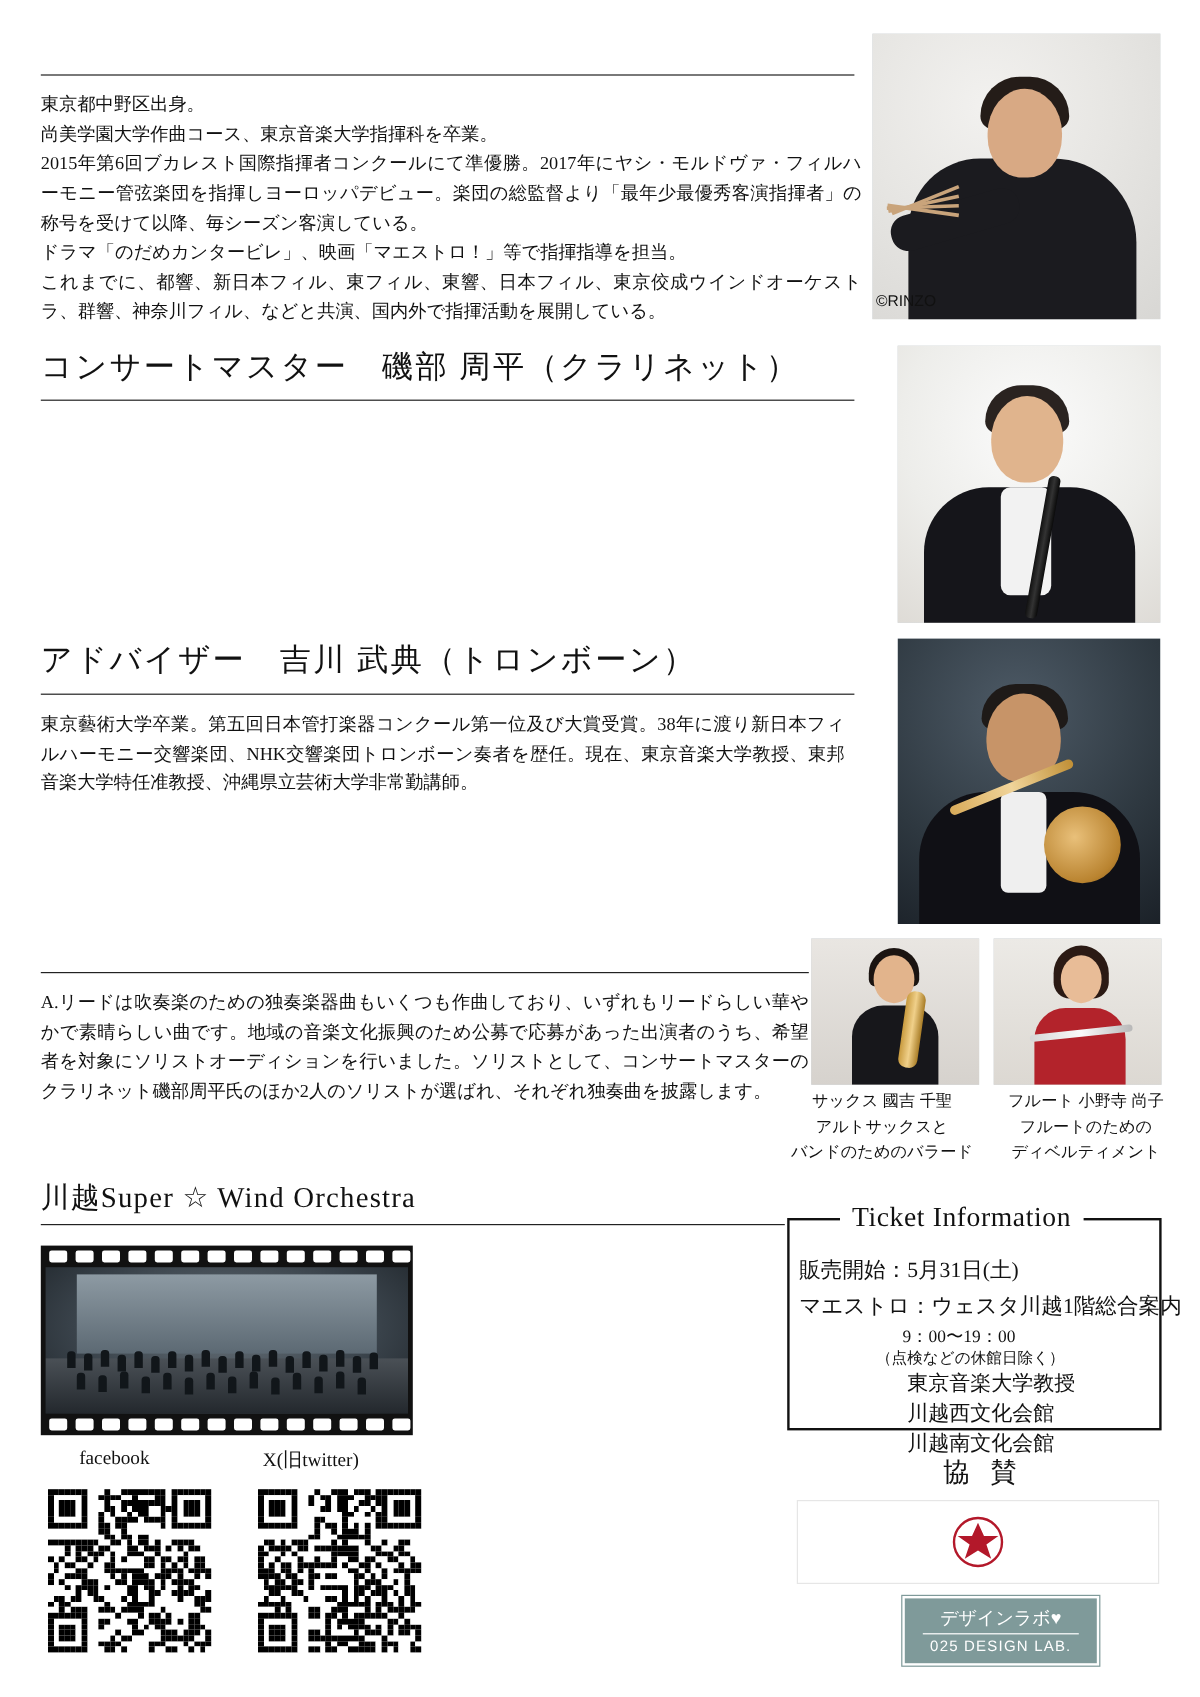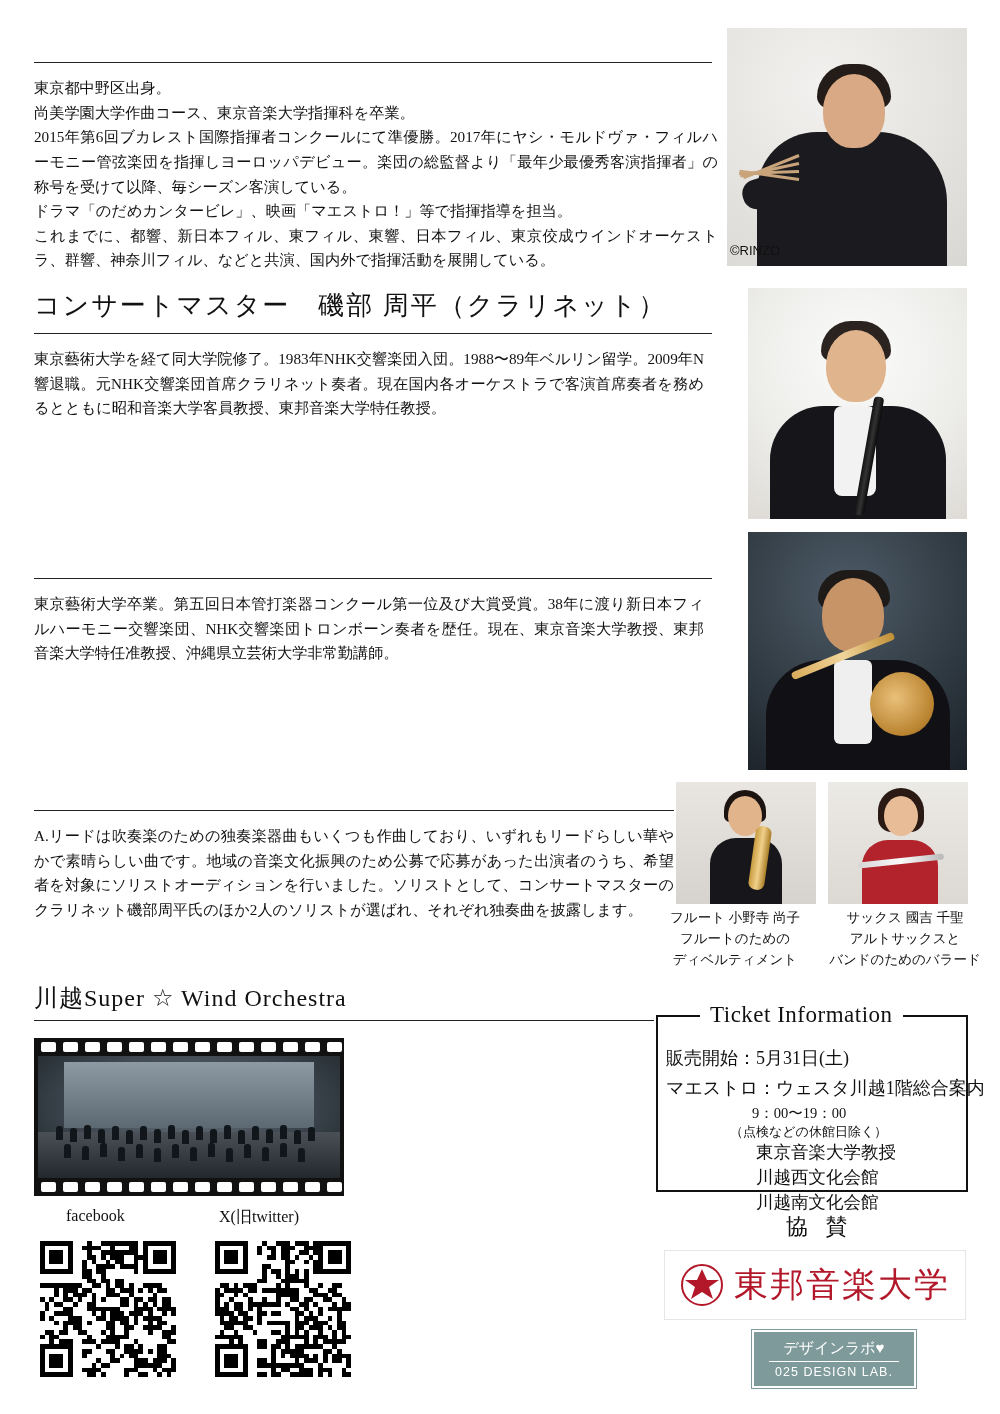--- a/index.html
+++ b/index.html
@@ -336,31 +336,31 @@
       <span style="left:0; top:6px; transform:rotate(-22deg);"></span>
       <span style="left:0; top:14px; transform:rotate(-12deg);"></span>
       <span style="left:0; top:22px; transform:rotate(-2deg);"></span>
       <span style="left:0; top:30px; transform:rotate(8deg);"></span>
     </div>
   </div>
   <div class="copyright-rinzo">©RINZO</div>
 
   <div id="concertmaster-heading" class="heading">コンサートマスター　磯部 周平（クラリネット）</div>
   <div id="concertmaster-rule" class="rule"></div>
-  <div id="concertmaster-bio" class="body-text">東京藝術大学を経て同大学院修了。1983年NHK交響楽団入団。1988〜89年ベルリン留学。2009年N響退職。元NHK交響楽団首席クラリネット奏者。現在国内各オーケストラで客演首席奏者を務めるとともに昭和音楽大学客員教授、東邦音楽大学特任教授。</div>
 
   <div id="photo-concertmaster" class="photo">
     <div class="ph-bg"></div>
     <div class="ph-figure body-dark"></div>
     <div class="ph-figure shirt"></div>
     <div class="ph-figure hair"></div>
     <div class="ph-figure head"></div>
     <div class="ph-figure clarinet"></div>
   </div>
 
+  <div id="advisor-heading" class="heading">アドバイザー　吉川 武典（トロンボーン）</div>
   <div id="advisor-rule" class="rule"></div>
   <div id="advisor-bio" class="body-text">東京藝術大学卒業。第五回日本管打楽器コンクール第一位及び大賞受賞。38年に渡り新日本フィルハーモニー交響楽団、NHK交響楽団トロンボーン奏者を歴任。現在、東京音楽大学教授、東邦音楽大学特任准教授、沖縄県立芸術大学非常勤講師。</div>
 
   <div id="photo-advisor" class="photo">
     <div class="ph-bg"></div>
     <div class="ph-figure body-dark"></div>
     <div class="ph-figure shirt"></div>
     <div class="ph-figure hair"></div>
     <div class="ph-figure head"></div>
     <div class="ph-figure trombone-bell"></div>
@@ -380,28 +380,28 @@
   <div id="photo-flute" class="photo">
     <div class="ph-bg"></div>
     <div class="ph-figure body-dark"></div>
     <div class="ph-figure hair"></div>
     <div class="ph-figure head"></div>
     <div class="ph-figure flutei"></div>
   </div>
 
   <div class="soloist-captions">
     <div class="soloist-caption">
+      <div>サックス 國吉 千聖</div>
+      <div style="white-space:pre-line;">アルトサックスと
+バンドのためのバラード</div>
+    </div>
+    <div class="soloist-caption">
       <div>フルート 小野寺 尚子</div>
       <div style="white-space:pre-line;">フルートのための
 ディベルティメント</div>
-    </div>
-    <div class="soloist-caption">
-      <div>サックス 國吉 千聖</div>
-      <div style="white-space:pre-line;">アルトサックスと
-バンドのためのバラード</div>
     </div>
   </div>
 
   <div id="band-heading" class="heading">川越Super ☆ Wind Orchestra</div>
   <div id="band-rule" class="rule"></div>
 
   <div id="film-photo">
     <div class="sprockets-top">
       <span></span>
         <span></span>
@@ -2181,21 +2181,20 @@
   <div id="venue-1" class="ticket-line">東京音楽大学教授</div>
   <div id="venue-2" class="ticket-line">川越西文化会館</div>
   <div id="venue-3" class="ticket-line">川越南文化会館</div>
 
   <div id="sponsor-title" class="heading">協 賛</div>
   <div id="sponsor-logo">
     <svg id="sponsor-mark" viewBox="0 0 44 44">
       <circle cx="22" cy="22" r="20" fill="none" stroke="#b3182a" stroke-width="2"></circle>
       <path d="M22 6 L27 17 L39 17 L29 24 L33 36 L22 29 L11 36 L15 24 L5 17 L17 17 Z" fill="#b3182a"></path>
     </svg>
-    <span id="sponsor-name">東邦音楽大学</span>
   </div>
 
   <div id="design-lab">
     <div class="dl1">デザインラボ♥</div>
     <div class="dl-rule"></div>
     <div class="dl2">025 DESIGN LAB.</div>
   </div>
 
 </div>
 

